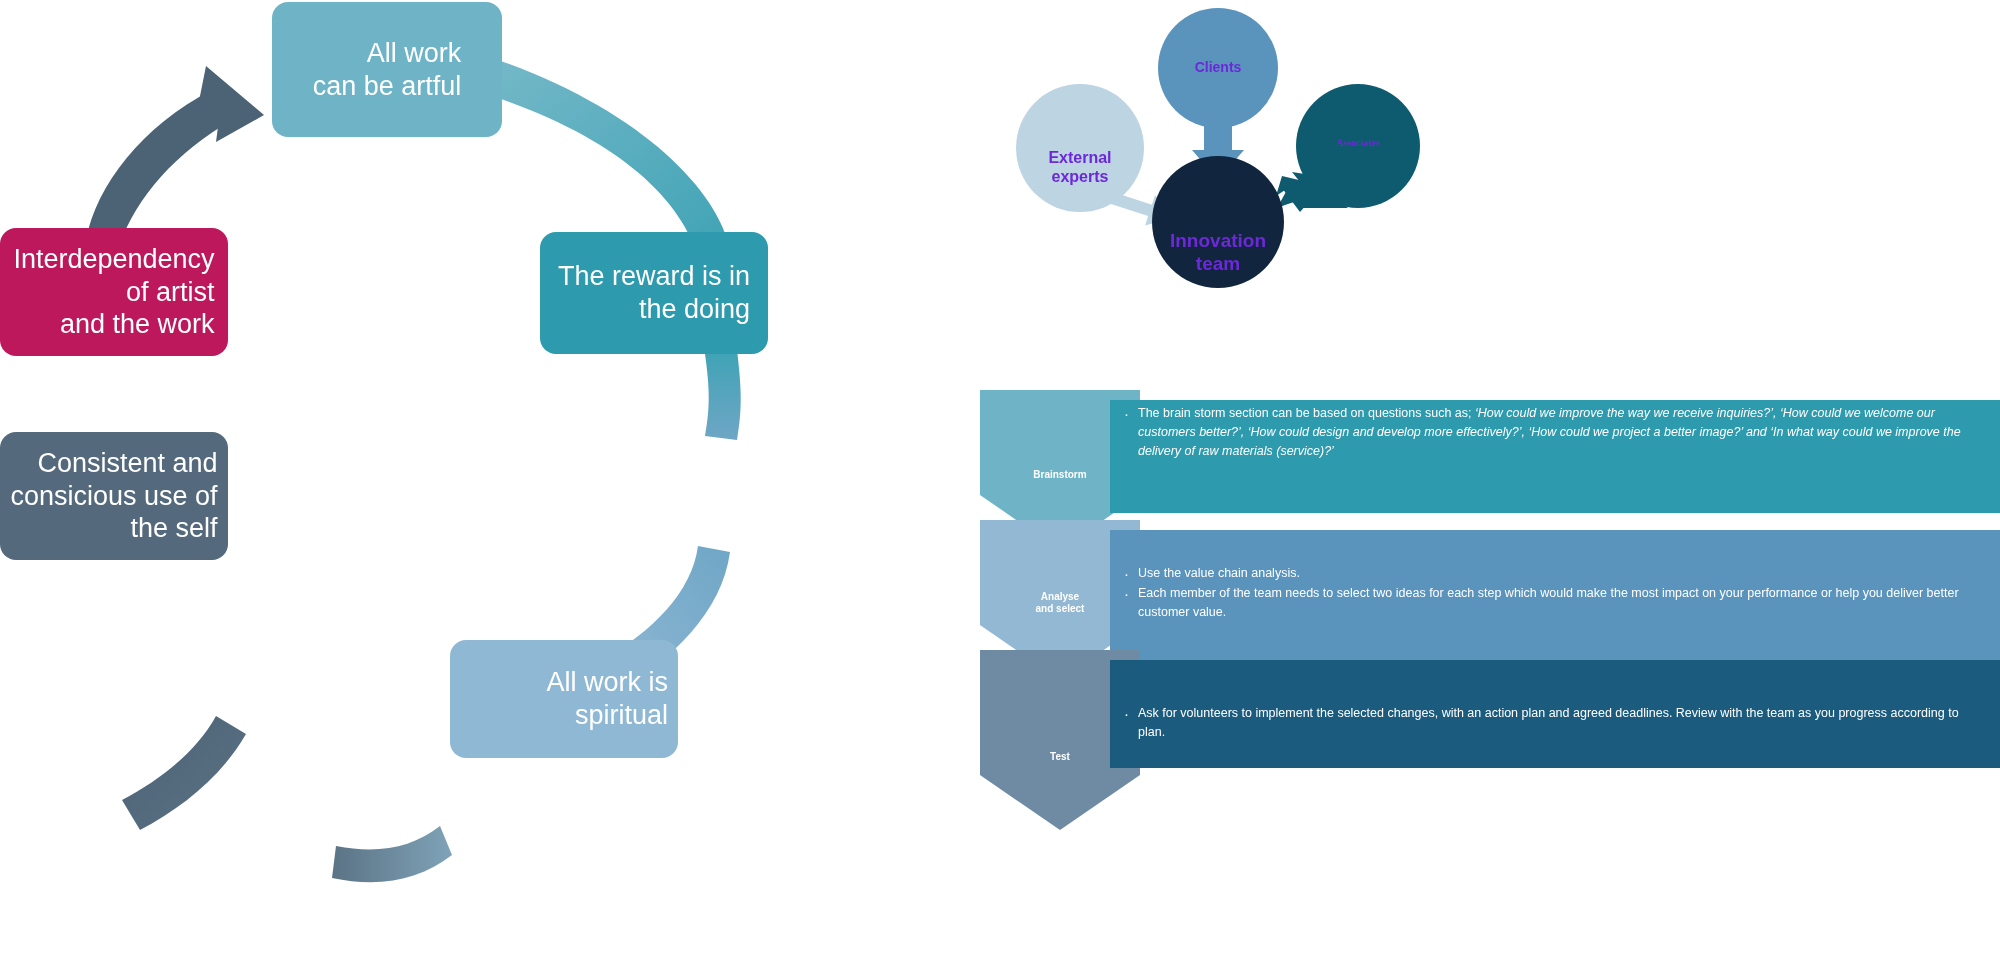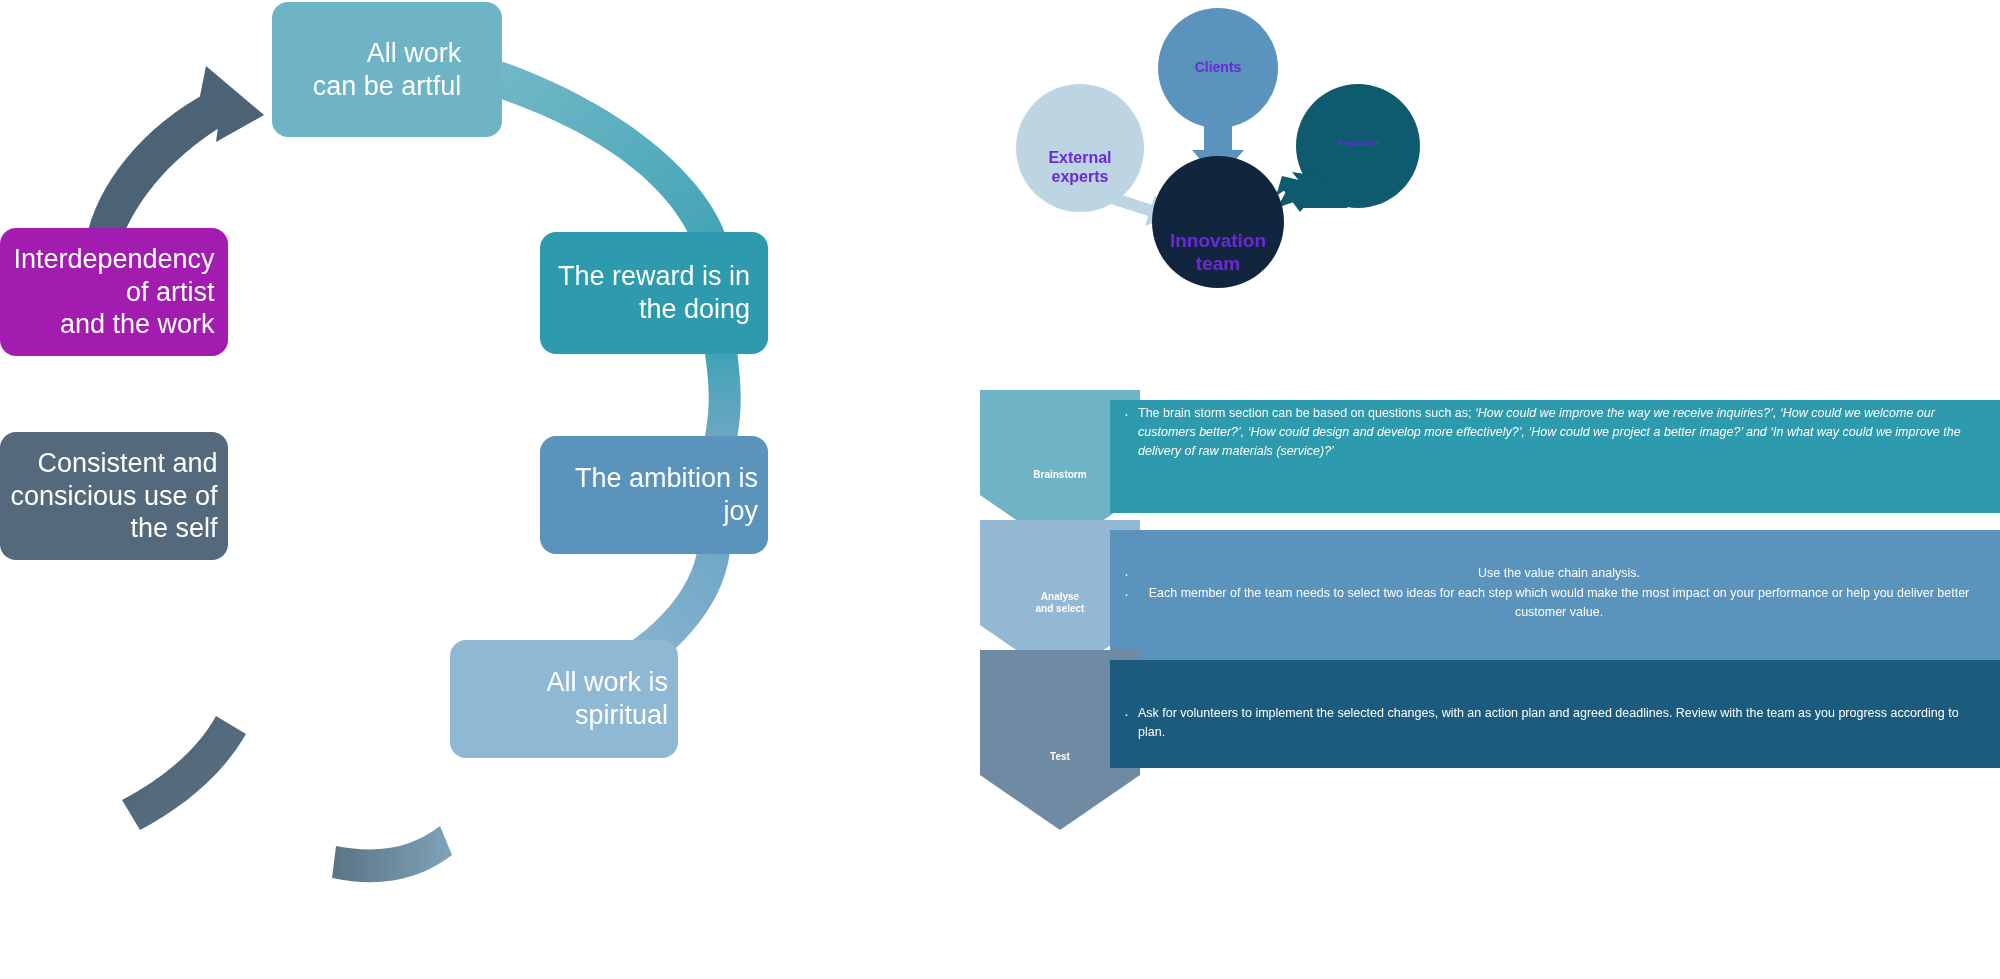--- a/index.html
+++ b/index.html
@@ -111,36 +111,33 @@
     <div class="cyc-box" style="left:272px;top:2px;width:230px;height:135px;background:#6EB4C6;">
       <span style="white-space:pre-line;">All work
 can be artful</span>
     </div>
 
     <div class="cyc-box" style="left:540px;top:232px;width:228px;height:122px;background:#2D9AAD;">
       <span style="white-space:pre-line;">The reward is in
 the doing</span>
     </div>
 
-    <div class="cyc-box" style="left:540px;top:436px;width:228px;height:118px;background:#5A93BC;">
-      <span style="white-space:pre-line;">The ambition is joy</span>
-    </div>
 
     <div class="cyc-box" style="left:450px;top:640px;width:228px;height:118px;background:#8FB8D4;">
       <span style="white-space:pre-line;">All work is spiritual</span>
     </div>
 
 
     <div class="cyc-box" style="left:0px;top:432px;width:228px;height:128px;background:#54697C;">
       <span style="white-space:pre-line;">Consistent and
 consicious use of
 the self</span>
     </div>
 
-    <div class="cyc-box" style="left:0px;top:228px;width:228px;height:128px;background:#a21caf;">
+    <div class="cyc-box" style="left:0px;top:228px;width:228px;height:128px;background:#be185d;">
       <span style="white-space:pre-line;">Interdependency
 of artist
 and the work</span>
     </div>
   </div>
 
   <div id="circles">
     <svg id="circles-svg" viewBox="0 0 1000 340">
 
       <g>
@@ -204,21 +201,21 @@
     <div class="proc-row" style="top:130px;height:190px;">
       <div class="proc-chev">
         <svg width="160" height="170" viewBox="0 0 160 170">
           <path d="M0,0 H160 V105 L80,160 L0,105 Z" fill="#93B8D3"></path>
         </svg>
       </div>
       <div class="chev-label" style="top:58px;white-space:pre-line;">
         <span style="white-space:pre-line;">Analyse
 and select</span>
       </div>
-      <div class="proc-panel" style="top:10px;width:890px;height:137px;background:#5A93BC;padding:34px 20px 18px 10px;text-align:center;">
+      <div class="proc-panel" style="top:10px;width:890px;height:137px;background:#5A93BC;padding:34px 20px 18px 10px;">
         <ul>
           <li>
             <span>Use the value chain analysis.</span>
           </li>
           <li>
             <span>Each member of the team needs to select two ideas for each step which would make the most impact on your performance or help you deliver better customer value.</span>
           </li>
         </ul>
       </div>
     </div>

